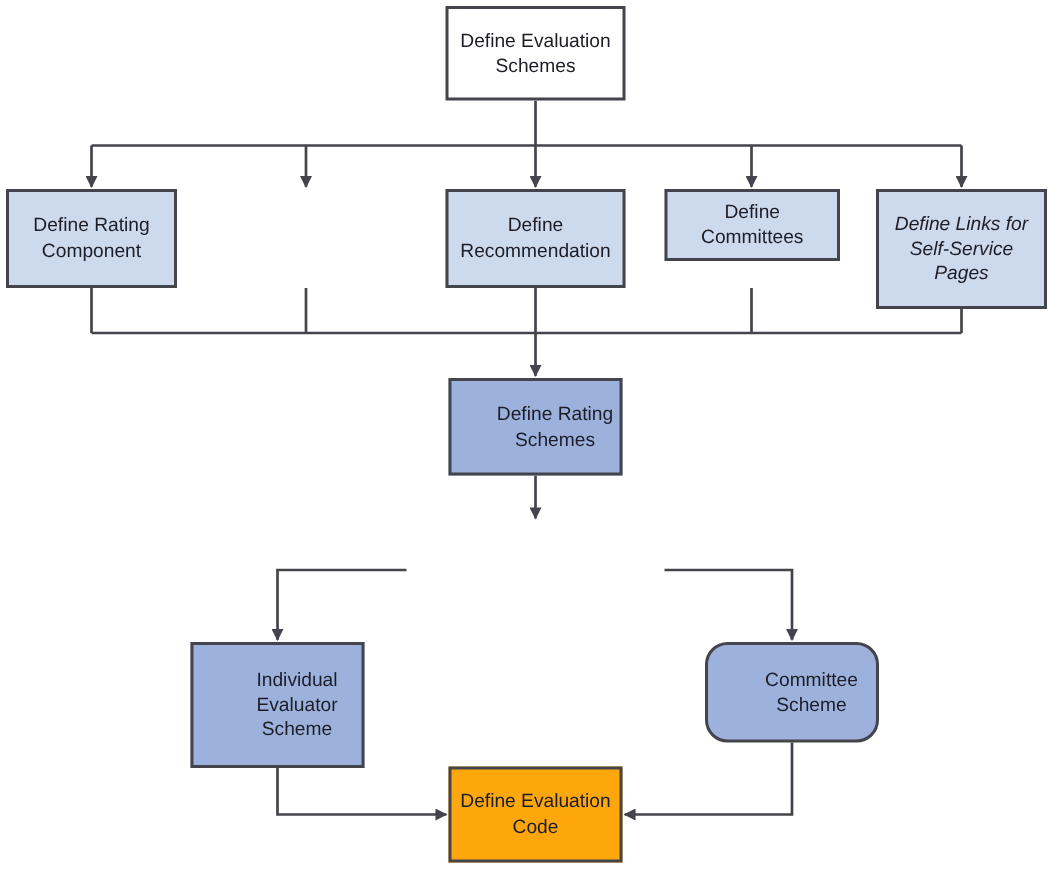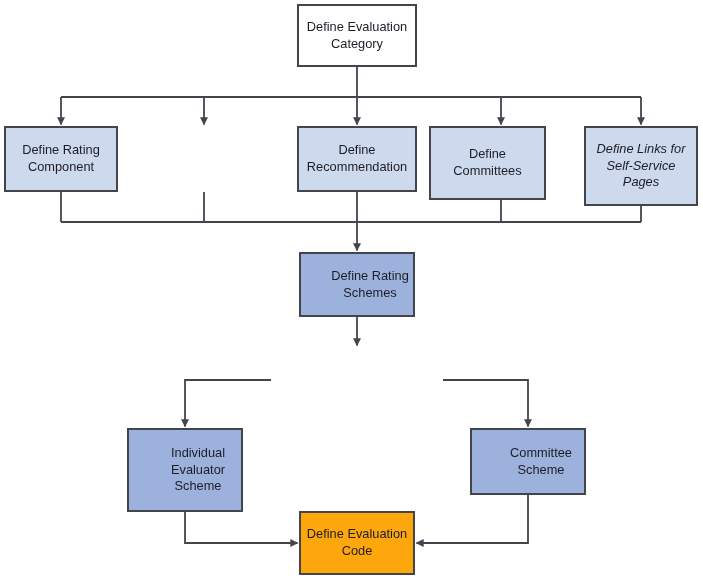--- a/index.html
+++ b/index.html
@@ -47,26 +47,26 @@
   }
   .node--white  { background: var(--box-white, #ffffff); }
   .node--light  { background: var(--box-light, #cdd9ec); }
   .node--blue   { background: var(--box-blue, #9cb1db); padding-left: 30px; }
   .node--orange { background: var(--box-orange, #fda70d); }
 
   .n-category        { left: 297px; top: 4px;   width: 120px; height: 63px; }
   .n-rating-component{ left: 4px;   top: 126px; width: 114px; height: 66px; }
   .n-eval-status     { left: 146px; top: 126px; width: 116px; height: 66px; }
   .n-recommendation  { left: 297px; top: 126px; width: 120px; height: 66px; }
-  .n-committees      { left: 429px; top: 126px; width: 117px; height: 74px; }
+  .n-committees      { left: 443px; top: 126px; width: 117px; height: 48px; }
   .n-links           { left: 584px; top: 126px; width: 114px; height: 80px; font-style: italic; }
   .n-rating-schemes  { left: 299px; top: 252px; width: 116px; height: 65px; }
   .n-ind-comm        { left: 271px; top: 347px; width: 172px; height: 65px; }
   .n-individual      { left: 127px; top: 428px; width: 116px; height: 84px; }
-  .n-committee-scheme{ left: 470px; top: 428px; width: 116px; height: 67px; }
+  .n-committee-scheme{ left: 470px; top: 428px; width: 116px; height: 67px; border-radius: 15px; }
   .n-eval-code       { left: 299px; top: 511px; width: 116px; height: 64px; }
 </style>
 </head>
 <body>
 
 <div id="stage">
 
   <svg id="connectors" viewBox="0 0 703 579" xmlns="http://www.w3.org/2000/svg">
     <defs>
       <marker id="arrow" viewBox="0 0 10 10" refX="9" refY="5" markerWidth="9" markerHeight="8" markerUnits="userSpaceOnUse" orient="auto">
@@ -86,21 +86,21 @@
 
     <path class="connector" d="M357 317 V345.5" marker-end="url(#arrow)"></path>
 
     <path class="connector" d="M271 380 H185 V426.5" marker-end="url(#arrow)"></path>
     <path class="connector" d="M443 380 H528 V426.5" marker-end="url(#arrow)"></path>
 
     <path class="connector" d="M185 495 V543 H297.5" marker-end="url(#arrow)"></path>
     <path class="connector" d="M528 495 V543 H416.5" marker-end="url(#arrow)"></path>
   </svg>
 
-  <div class="node node--white n-category">Define Evaluation Category</div>
+  <div class="node node--white n-category">Define Evaluation Schemes</div>
 
   <div class="node node--light n-rating-component">Define Rating Component</div>
 
 
   <div class="node node--light n-recommendation">Define Recommendation</div>
 
   <div class="node node--light n-committees">Define Committees</div>
 
   <div class="node node--light n-links">Define Links for Self-Service Pages</div>
 

